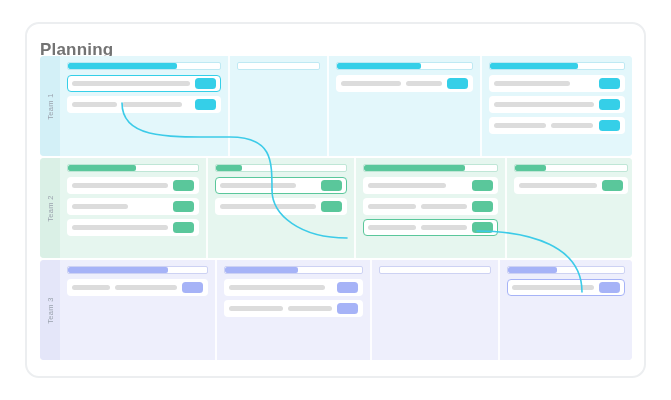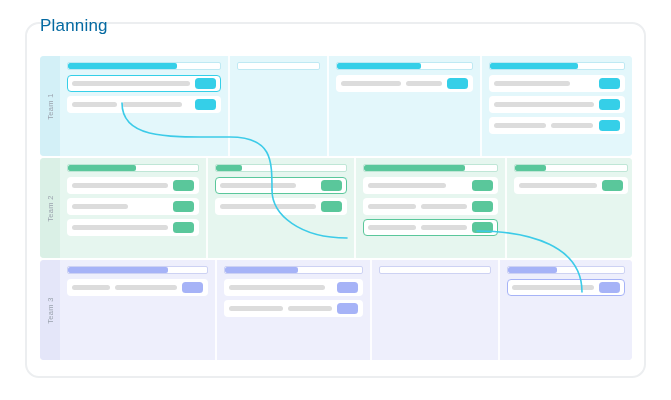--- a/index.html
+++ b/index.html
@@ -17,25 +17,25 @@
     left:25px;top:22px;
     width:621px;height:356px;
     background:#ffffff;
     border:2px solid #eceef0;
     border-radius:14px;
     box-sizing:border-box;
   }
 
   .board-title{
     position:absolute;
-    left:40px;top:16px;
+    left:40px;top:40px;
     font-size:17px;
-    font-weight:400;
+    font-weight:700;
     letter-spacing:.2px;
-    color:#0369a1;
+    color:#737373;
   }
 
   
   .grid{
     position:absolute;
     left:40px;top:56px;
     width:592px;height:308px;
   }
 
   .row{

